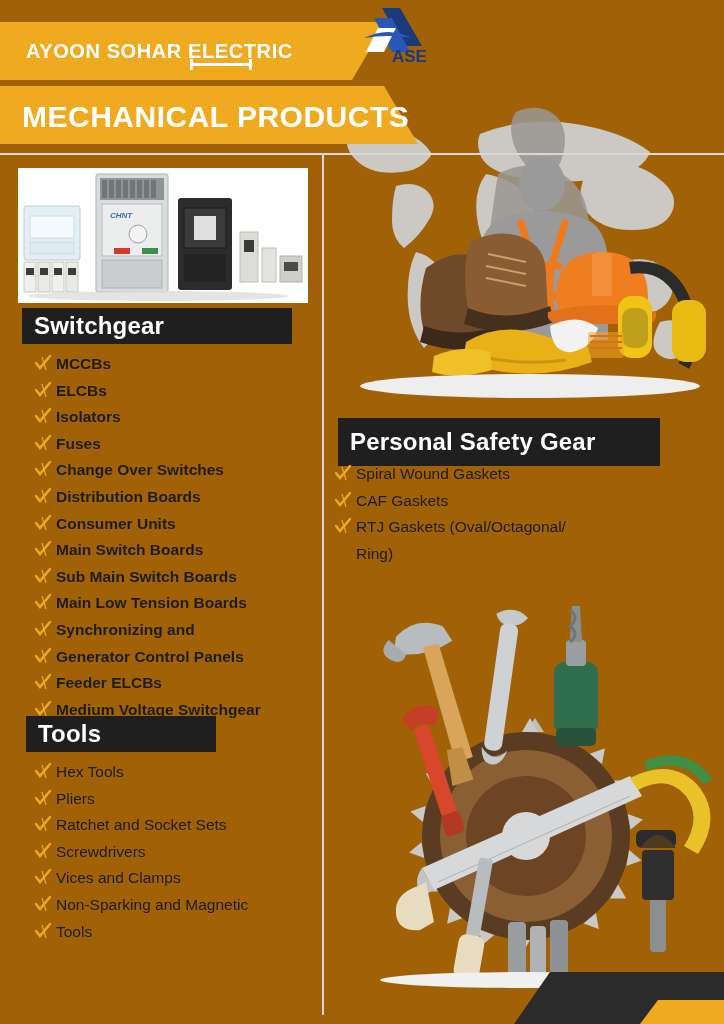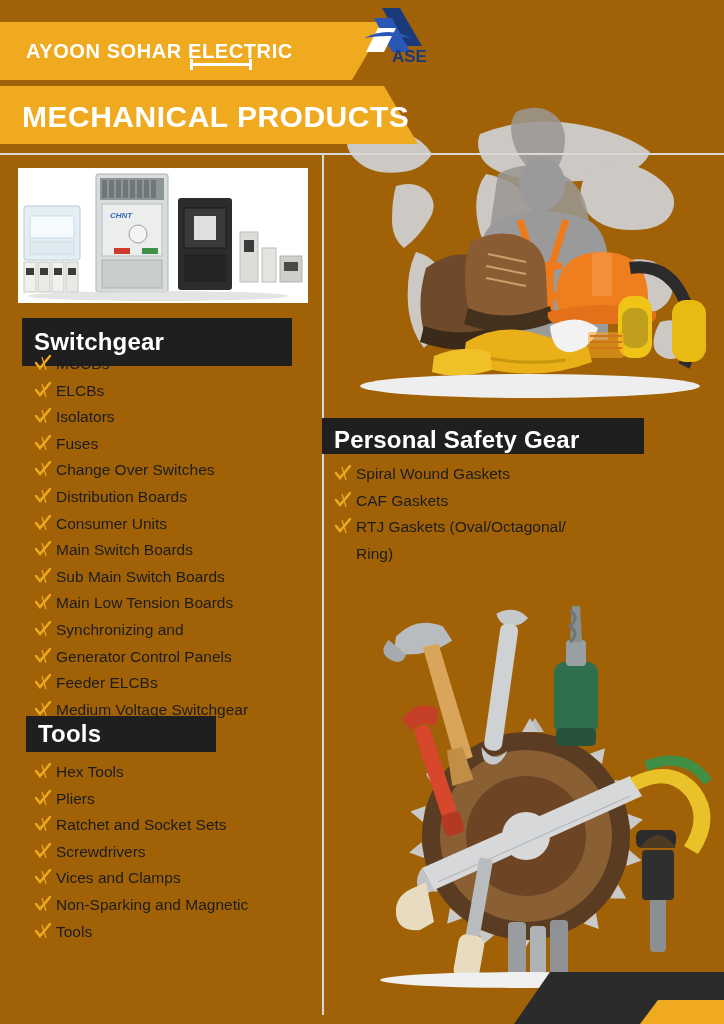--- a/index.html
+++ b/index.html
@@ -396,25 +396,25 @@
       <g fill="#9a9da0">
         <rect x="178" y="322" width="18" height="54" rx="4"></rect>
         <rect x="200" y="326" width="16" height="50" rx="4" fill="#b0b3b6"></rect>
         <rect x="220" y="320" width="18" height="56" rx="4" fill="#8f9295"></rect>
       </g>
 
       <ellipse cx="200" cy="380" rx="150" ry="8" fill="#f0f0f0"></ellipse>
     </svg>
   </div>
 
-  <div class="sec-bar" style="left:22px; top:318px; width:270px; height:48px;">
+  <div class="sec-bar" style="left:22px; top:308px; width:270px; height:36px;">
     <span>Switchgear</span>
   </div>
 
-  <div class="list" style="left:34px; top:352px; width:290px;">
+  <div class="list" style="left:34px; top:352px; width:290px;font-weight:bold;">
     <div class="li">
         <span class="tick">
           <svg width="18" height="18" viewBox="0 0 18 18">
             <path d="M2 9 L6 14 L16 2" stroke="#efaa20" stroke-width="2.4" fill="none" stroke-linecap="round"></path>
             <path d="M8 3 L12 16" stroke="#efaa20" stroke-width="1.2" fill="none"></path>
           </svg>
         </span>
         <span class="txt">MCCBs</span>
       </div>
     <div class="li">
@@ -599,21 +599,21 @@
         <span class="tick">
           <svg width="18" height="18" viewBox="0 0 18 18">
             <path d="M2 9 L6 14 L16 2" stroke="#efaa20" stroke-width="2.4" fill="none" stroke-linecap="round"></path>
             <path d="M8 3 L12 16" stroke="#efaa20" stroke-width="1.2" fill="none"></path>
           </svg>
         </span>
         <span class="txt">Tools</span>
       </div>
   </div>
 
-  <div class="sec-bar" style="left:322px; top:418px; width:322px; height:36px;align-items:flex-end;">
+  <div class="sec-bar" style="left:338px; top:418px; width:322px; height:48px;">
     <span>Personal Safety Gear</span>
   </div>
 
   <div class="list" style="left:334px; top:462px; width:360px;">
     <div class="li">
         <span class="tick">
           <svg width="18" height="18" viewBox="0 0 18 18">
             <path d="M2 9 L6 14 L16 2" stroke="#efaa20" stroke-width="2.4" fill="none" stroke-linecap="round"></path>
             <path d="M8 3 L12 16" stroke="#efaa20" stroke-width="1.2" fill="none"></path>
           </svg>

